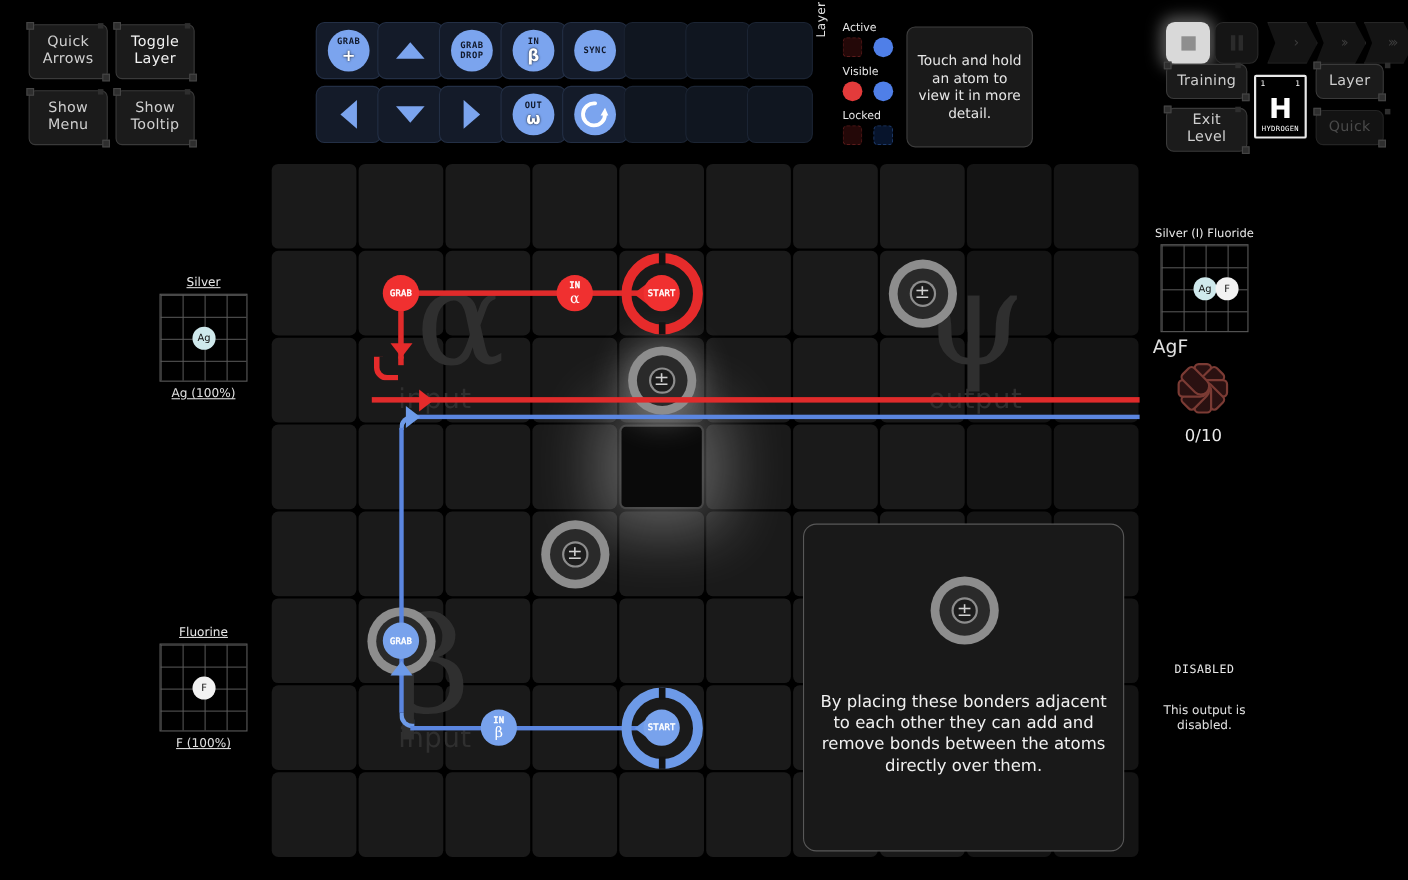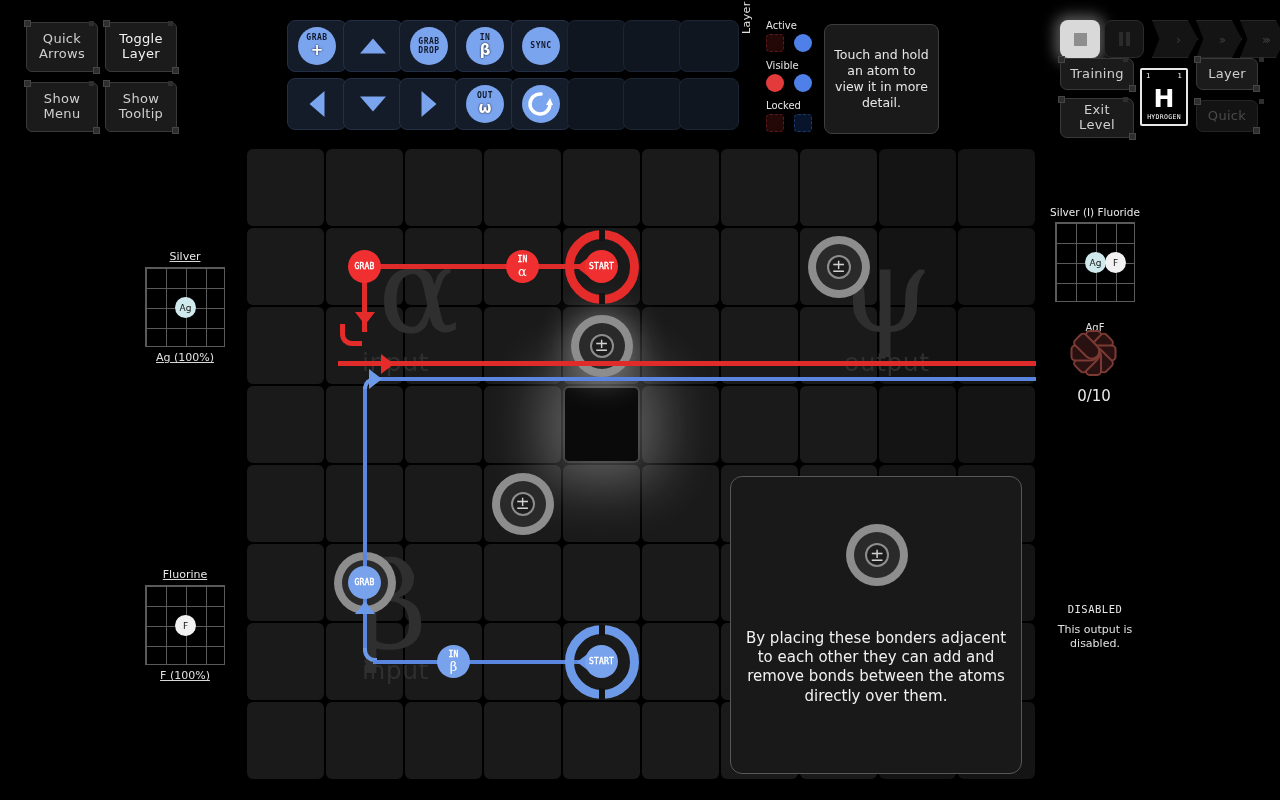--- a/index.html
+++ b/index.html
@@ -209,21 +209,21 @@
     position:absolute; left:730px; top:476px; width:292px; height:298px;
     background:#191919; border:1px solid #585858; border-radius:12px;
   }
   .bigtip .txt {
     position:absolute; left:14px; right:14px; top:152px;
     text-align:center; font-size:15px; line-height:1.28; color:#f0f0f0;
   }
 
   .disabled-box { position:absolute; left:1045px; top:603px; width:100px; text-align:center; }
   .disabled-box .hd { font-size:10.5px; color:#e8e8e8; font-family:"DejaVu Sans Mono", monospace; letter-spacing:.5px;}
-  .disabled-box .bd { font-size:11px; color:#e0e0e0; margin-top:8px; line-height:1.25;}
+  .disabled-box .bd { font-size:11px; color:#e0e0e0; margin-top:24px; line-height:1.25;}
 
   .outmol { position:absolute; left:1048px; top:206px; width:94px; }
   .outmol .ttl { text-align:center; font-size:10.5px; color:#e9e9e9; margin-bottom:4px; }
   .outmol .mg { position:relative; width:80px; height:80px; margin:0 auto; }
 </style>
 </head>
 <body>
 
 <div id="root">
 
@@ -619,21 +619,21 @@
            background-image:linear-gradient(to right,#5a5a5a 1px,transparent 1px),linear-gradient(to bottom,#5a5a5a 1px,transparent 1px);
            background-size:20px 20px;border:1px solid #5a5a5a;"></div>
       <div class="bondline" style="left:40px;top:39px;width:16px;"></div>
       <div class="atom ag" style="left:30px;top:30px;">
         <span>Ag</span>
       </div>
       <div class="atom f" style="left:50px;top:30px;">
         <span>F</span>
       </div>
     </div>
-    <div class="sub" style="text-align:center;font-size:10px;color:#e0e0e0;margin-top:20px;">AgF</div>
+    <div class="sub" style="font-size:17px;color:#e0e0e0;margin-top:4px;">AgF</div>
   </div>
 
   <div class="flower" style="left:1058px;top:318px;" id="flower">
       <div class="petal" style="transform: rotate(0deg) translateY(6px);"></div>
       <div class="petal" style="transform: rotate(45deg) translateY(6px);"></div>
       <div class="petal" style="transform: rotate(90deg) translateY(6px);"></div>
       <div class="petal" style="transform: rotate(135deg) translateY(6px);"></div>
       <div class="petal" style="transform: rotate(180deg) translateY(6px);"></div>
       <div class="petal" style="transform: rotate(225deg) translateY(6px);"></div>
       <div class="petal" style="transform: rotate(270deg) translateY(6px);"></div>

